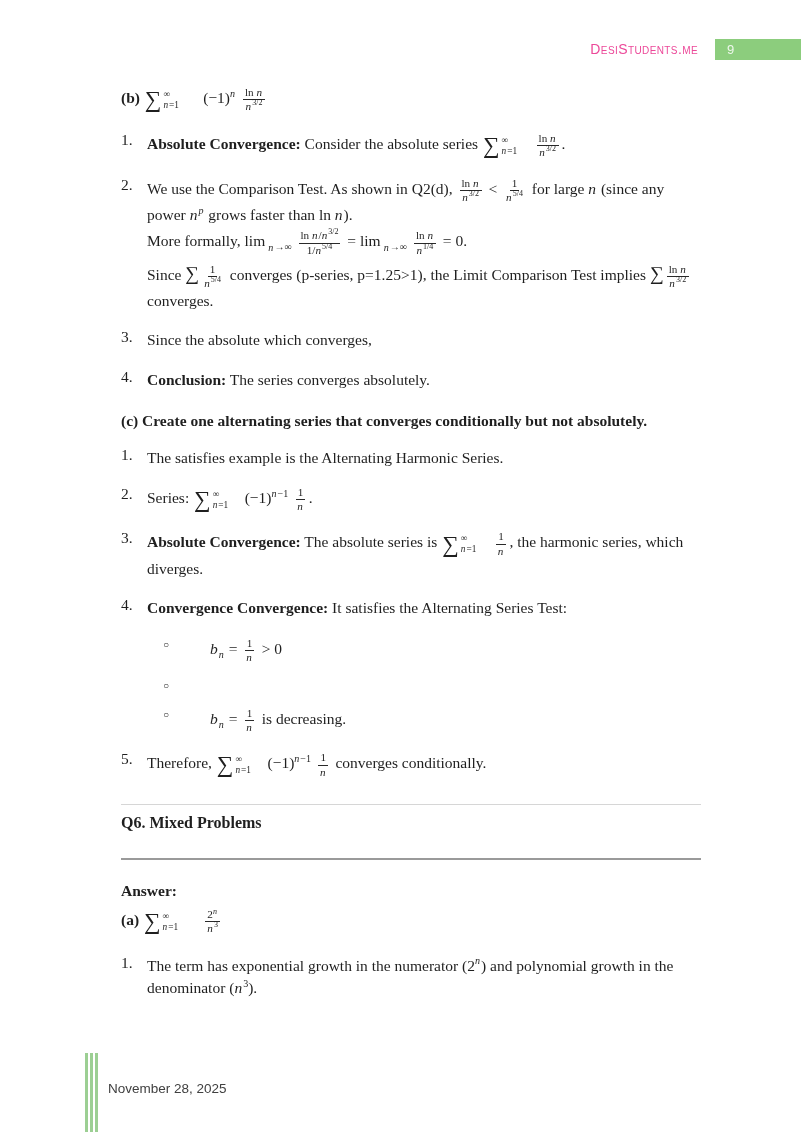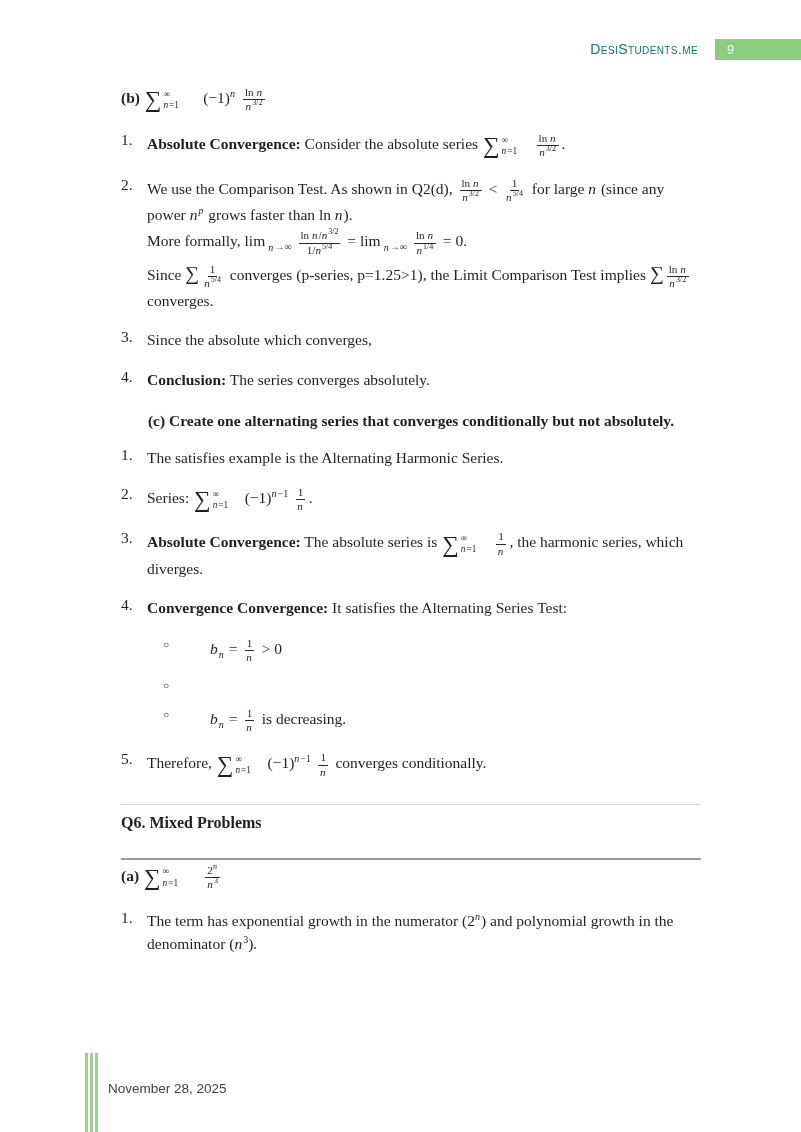--- a/index.html
+++ b/index.html
@@ -1,31 +1,31 @@
 <!DOCTYPE html>
 <html><head>
 <meta charset="utf-8">
 <style>
   html,body{margin:0;padding:0;background:#e9e9e9;}
   .page{position:relative;width:801px;height:1132px;background:#ffffff;margin:0 auto;
         font-family:"Liberation Serif",serif;color:#1f1f1f;overflow:hidden;}
 
   
   .hdr-site{position:absolute;top:41px;right:103px;font-family:"Liberation Sans",sans-serif;
-            font-variant:small-caps;letter-spacing:0.4px;font-size:14px;color:#0f766e;}
+            font-variant:small-caps;letter-spacing:0.4px;font-size:14px;color:#ec4899;}
   .hdr-badge{position:absolute;top:39px;right:0;width:86px;height:21px;background:#8ccd7d;
              font-family:"Liberation Sans",sans-serif;font-size:13px;color:#eef7ec;
              line-height:21px;padding-left:12px;box-sizing:border-box;}
 
   
   .content{position:absolute;left:121px;top:82px;width:580px;font-size:15.5px;line-height:1.45;}
 
   .block{margin:10px 0;}
   .formula{margin:4px 0 16px;}
-  .heading{margin:16px 0 10px;font-size:15.5px;text-align:center;}
+  .heading{margin:16px 0 10px;font-size:15.5px;}
   .heading-q{margin:6px 0 24px;font-size:16px;}
   .heading-ans{margin:20px 0 6px;}
   .hr{height:0;border-top:1px solid #d6d6d6;margin:22px 0 0;}
   .hr.dark{border-top:2px solid #9a9a9a;margin:24px 0 0;}
 
   .li{display:flex;margin:11px 0;}
   .li .marker{flex:0 0 26px;}
   .li .li-body{flex:1;}
   .li .line{margin:3px 0;}
   .li.sub{padding-left:42px;margin:8px 0;}
@@ -204,20 +204,23 @@
               <span class="num">1</span>
               <span class="den"><em class="mi">n</em></span>
             </span> converges conditionally.</div>
         </span>
       </div>
       <div class="hr"></div>
       <div class="block heading-q">
         <div class="line"><b>Q6. Mixed Problems</b></div>
       </div>
       <div class="hr dark"></div>
+      <div class="block heading-ans">
+        <div class="line"><b>Answer:</b></div>
+      </div>
       <div class="block formula">
         <div class="line"><b>(a) </b><span class="sum">
             <span class="sigma">∑</span>
             <span class="lims">
               <span class="up">∞</span>
               <span class="dn"><em class="mi">n</em>=1</span>
             </span>
           </span>  <span class="frac">
             <span class="num">2<sup><em class="mi">n</em></sup></span>
             <span class="den"><em class="mi">n</em><sup>3</sup></span>

